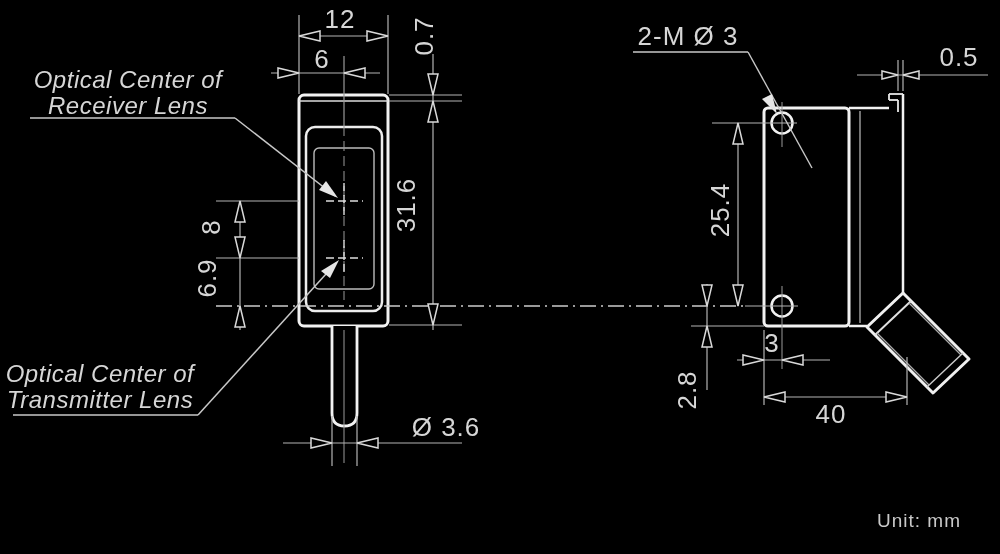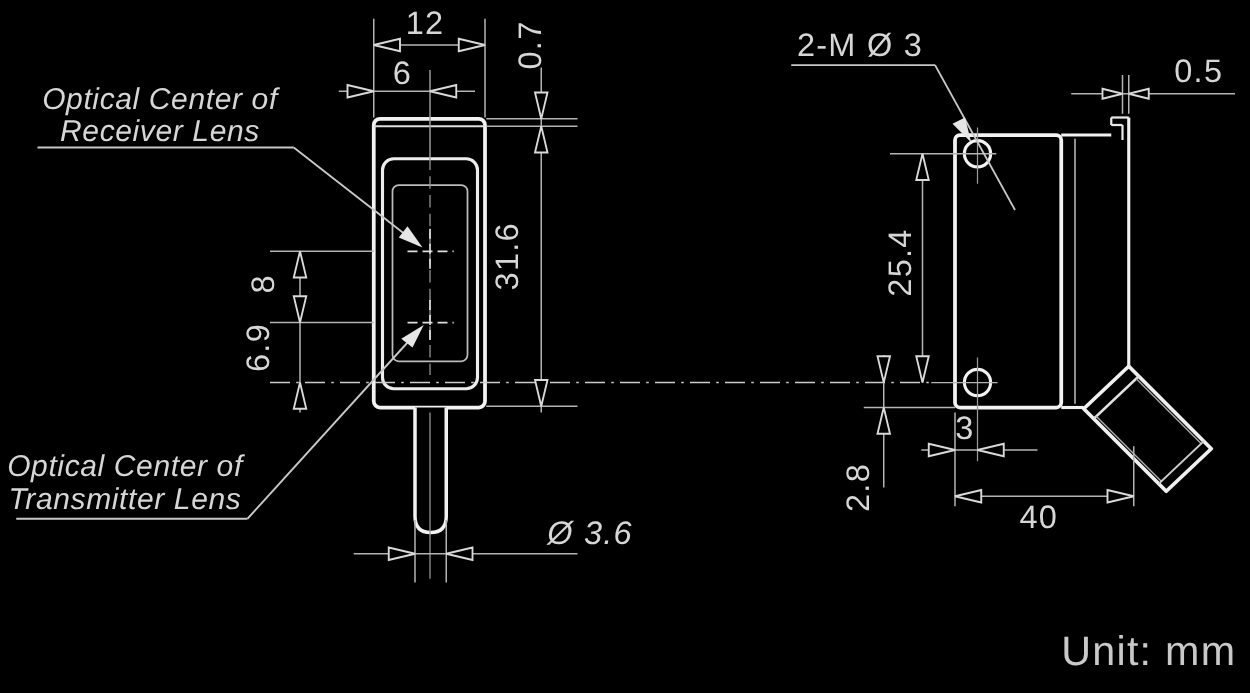--- a/index.html
+++ b/index.html
@@ -4,21 +4,21 @@
 <style>
   html,body{margin:0;padding:0;background:#000;}
   #stage{position:relative;width:996px;height:554px;background:#000;overflow:hidden;
          font-family:"Liberation Sans",sans-serif;}
   svg{position:absolute;left:0;top:0;}
   .t{position:absolute;color:#d6d6d6;white-space:nowrap;transform:translate(-50%,-50%);
      font-family:"Liberation Sans",sans-serif;}
   .rot{transform:translate(-50%,-50%) rotate(-90deg);}
   .dim{font-size:26px;letter-spacing:1px;}
   .lbl{font-size:24px;line-height:26px;text-align:center;letter-spacing:0.5px;font-style:italic;}
-  .note{font-size:33px;color:#c9c9c9;letter-spacing:1px;}
+  .note{font-size:19px;color:#c9c9c9;letter-spacing:1px;}
 </style>
 </head>
 <body>
 
 <div id="stage">
 
 <svg width="1000" height="554" viewBox="0 0 1000 554">
 
   <g>
     <rect x="299" y="95" width="89" height="231" rx="5" fill="#000" stroke="#f2f2f2" stroke-width="3"></rect>
@@ -157,21 +157,21 @@
     <polygon points="777,114 762,99 772,94"></polygon>
   </g>
 </svg>
 
   <div class="t dim" style="left:340px;top:19px;">12</div>
   <div class="t dim" style="left:322px;top:59px;">6</div>
   <div class="t dim rot" style="left:424px;top:36px;">0.7</div>
   <div class="t dim rot" style="left:406px;top:205px;">31.6</div>
   <div class="t dim rot" style="left:211px;top:227px;">8</div>
   <div class="t dim rot" style="left:207px;top:278px;">6.9</div>
-  <div class="t dim" style="left:472px;top:427px;font-style:italic;">Ø 3.6</div>
+  <div class="t dim" style="left:446px;top:427px;">Ø 3.6</div>
 
   <div class="t lbl" style="left:128px;top:93px;">
     <div>Optical Center of</div>
     <div>Receiver Lens</div>
   </div>
   <div class="t lbl" style="left:100px;top:387px;">
     <div>Optical Center of</div>
     <div>Transmitter Lens</div>
   </div>
 

